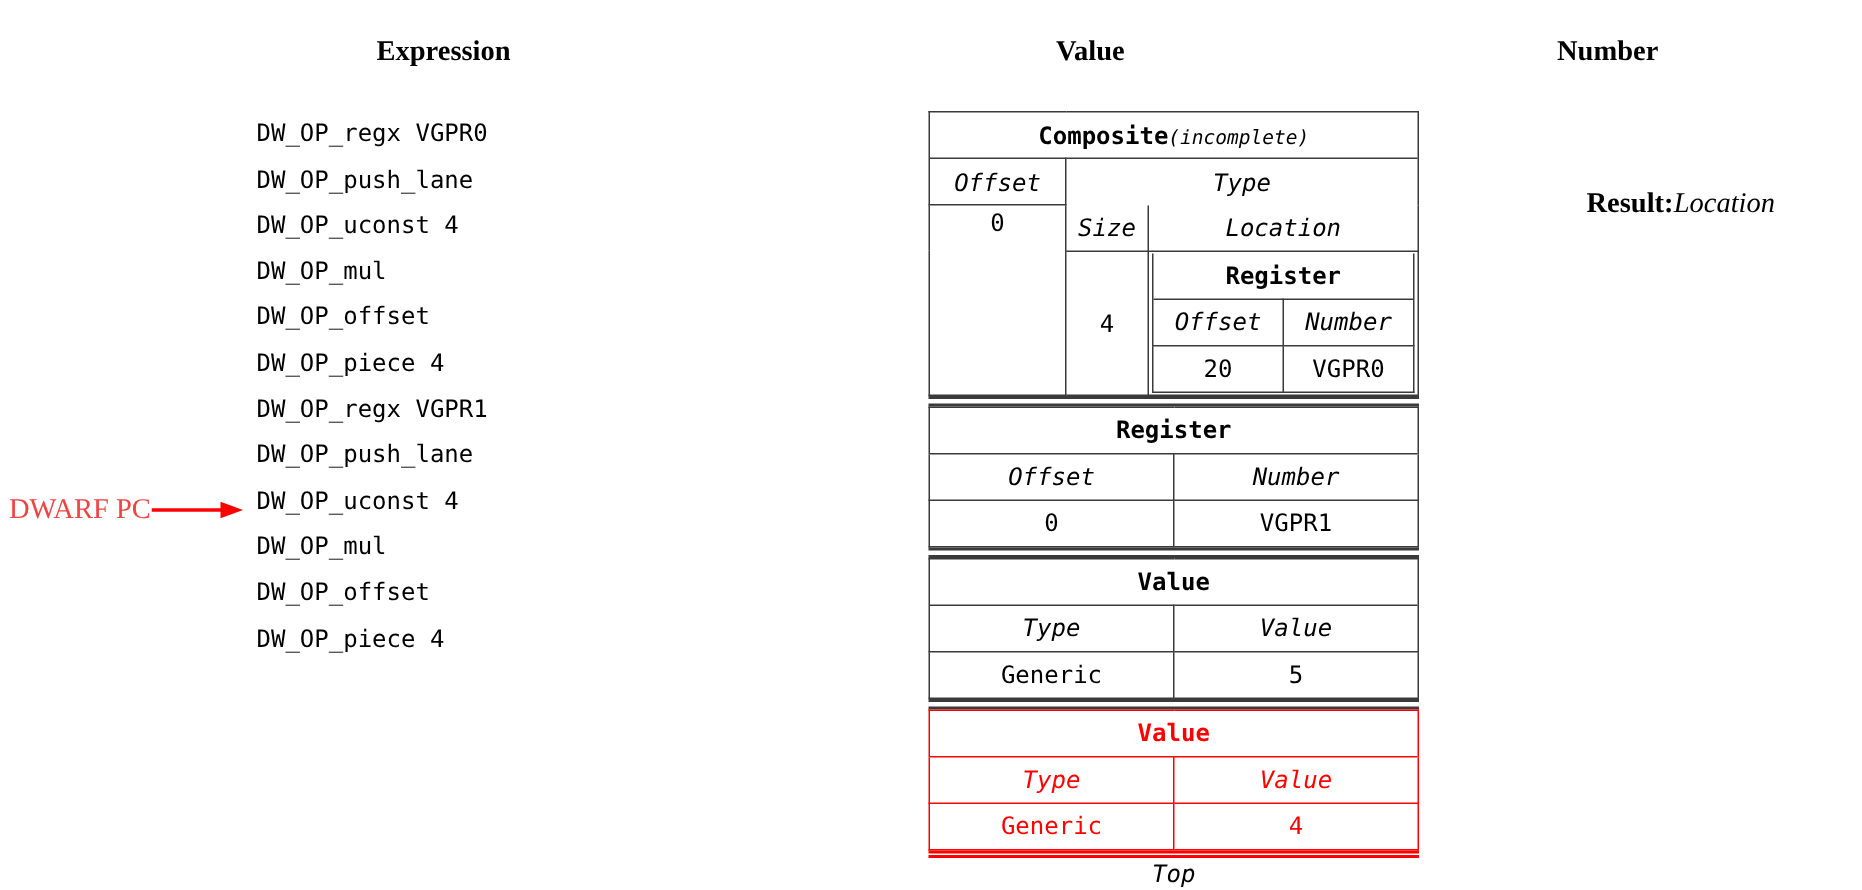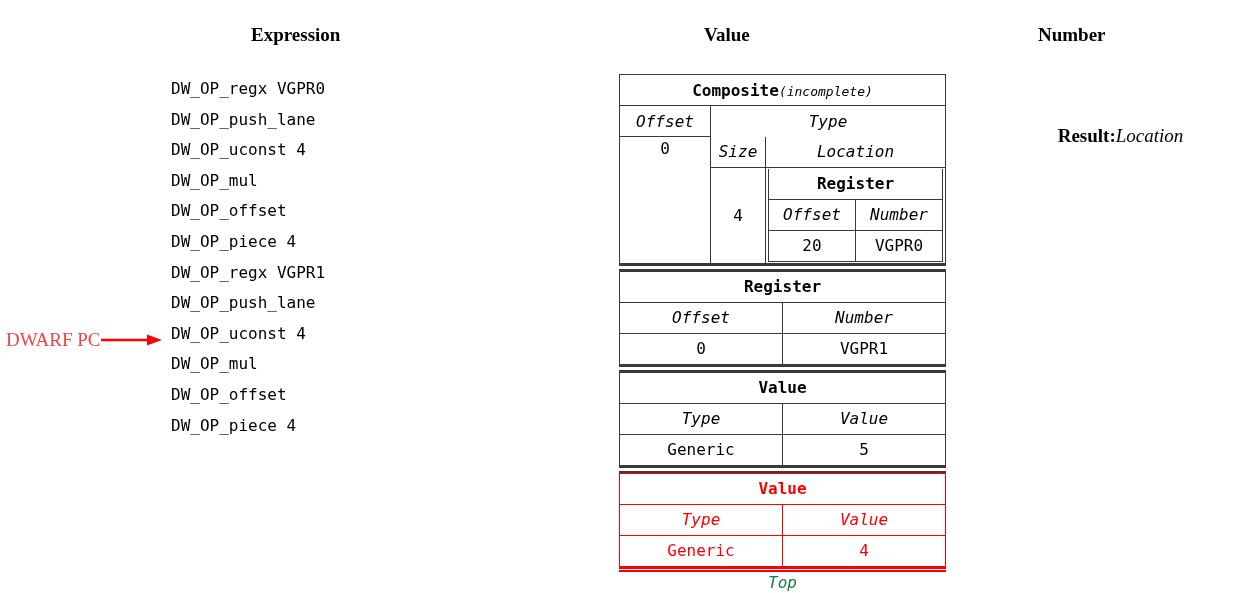--- a/index.html
+++ b/index.html
@@ -100,21 +100,21 @@
     font-family: "DejaVu Sans Mono", "Liberation Mono", monospace;
   }
 
   
   .red table.dw td { border-color: #ff0000; color: #ff0000; }
   #top-label {
     text-align: center;
     font-family: "DejaVu Sans Mono", "Liberation Mono", monospace;
     font-style: italic;
     font-size: 16px;
-    color: #15803d;
+    color: #000000;
     line-height: 20px;
     padding-top: 1px;
   }
   .red-rule {
     height: 5px;
     border-top: 2px solid #ff0000;
     border-bottom: 2px solid #ff0000;
     box-sizing: border-box;
   }
 

